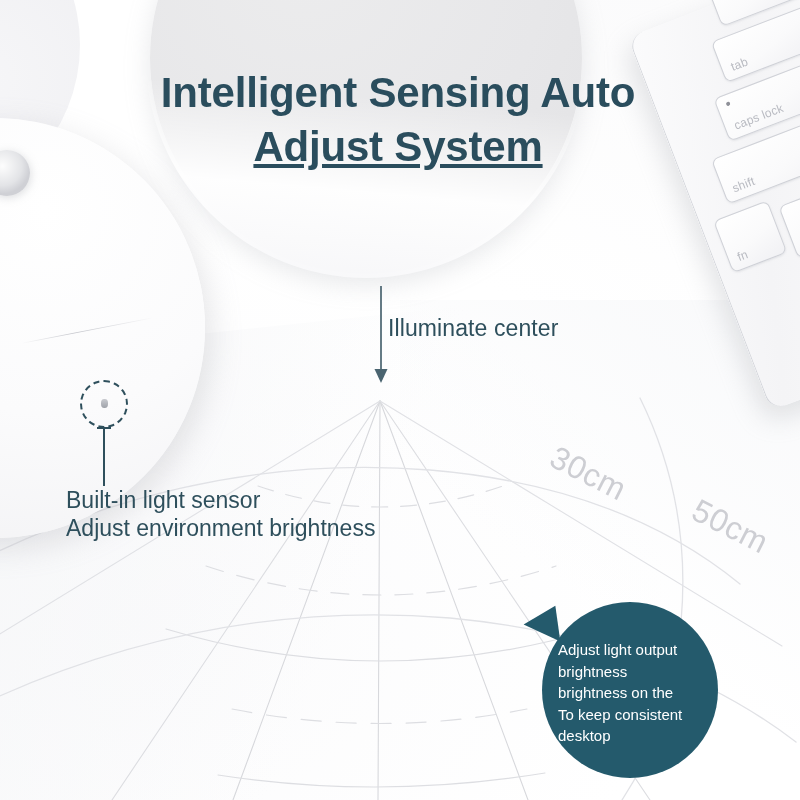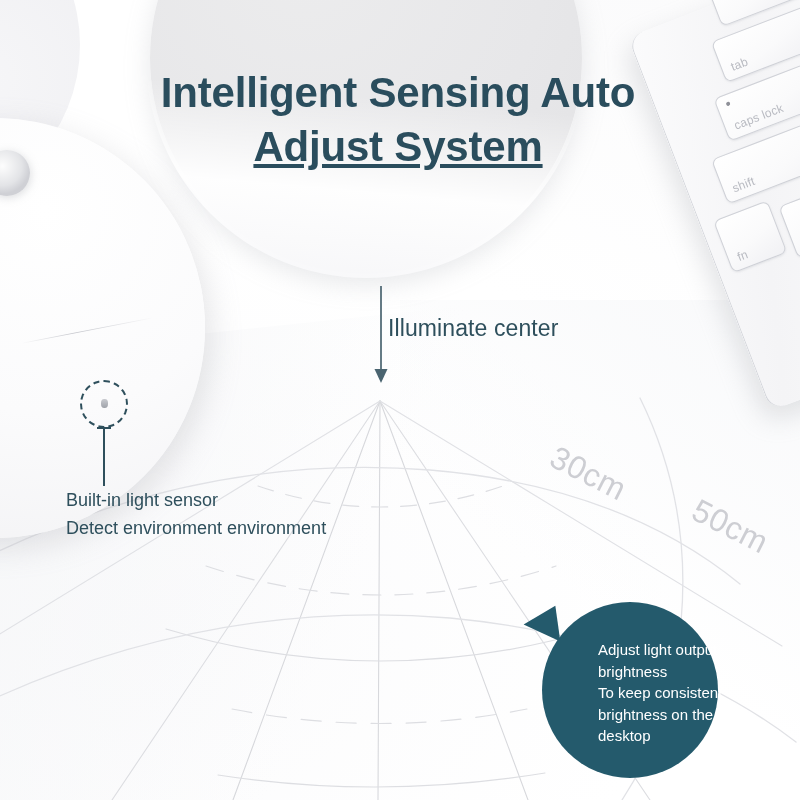--- a/index.html
+++ b/index.html
@@ -156,21 +156,21 @@
     position:absolute;
     left:388px;top:315px;
     font-size:23px;
     color:#2e4f5c;
     letter-spacing:.1px;
     white-space:nowrap;
   }
   .sensor-label{
     position:absolute;
     left:66px;top:486px;
-    font-size:18px;
+    font-size:23px;
     line-height:28px;
     color:#2e4f5c;
     white-space:nowrap;
   }
   .dist-label{
     position:absolute;
     color:#cdced3;
     font-size:32px;
     letter-spacing:.5px;
     white-space:nowrap;
@@ -208,21 +208,20 @@
     border-right:34px solid #245a6c;
     transform:rotate(-8deg);
   }
   .badge-text{
     position:absolute;
     left:558px;top:639px;
     width:140px;
     font-size:15px;
     line-height:21.5px;
     color:#ffffff;
-    margin-left:40px;
   }
   .badge-text .bl{display:block;}
 </style>
 </head>
 <body>
 
 <div id="stage">
 
   <div class="sheen sheen-a"></div>
   <div class="sheen sheen-b"></div>
@@ -292,36 +291,36 @@
     </div>
 
   </div>
 
   <div class="sensor-ring"></div>
   <div class="sensor-dot"></div>
   <div class="sensor-leader-cap"></div>
   <div class="sensor-leader"></div>
   <div class="sensor-label">
     <span>Built-in light sensor</span><br>
-    <span>Detect environment environment</span>
+    <span>Adjust environment brightness</span>
   </div>
 
   <div class="illum-label">Illuminate center</div>
 
   <div class="dist-label dist-30">30cm</div>
   <div class="dist-label dist-50">50cm</div>
 
   <div class="title">
     <span>Intelligent Sensing Auto</span>
     <span class="l2">Adjust System</span>
   </div>
 
   <div class="badge-tail"></div>
   <div class="badge"></div>
   <div class="badge-text">
     <span class="bl">Adjust light output</span>
     <span class="bl">brightness</span>
+    <span class="bl">brightness on the</span>
     <span class="bl">To keep consistent</span>
-    <span class="bl">brightness on the</span>
     <span class="bl">desktop</span>
   </div>
 
 </div>
 
 </body></html>

